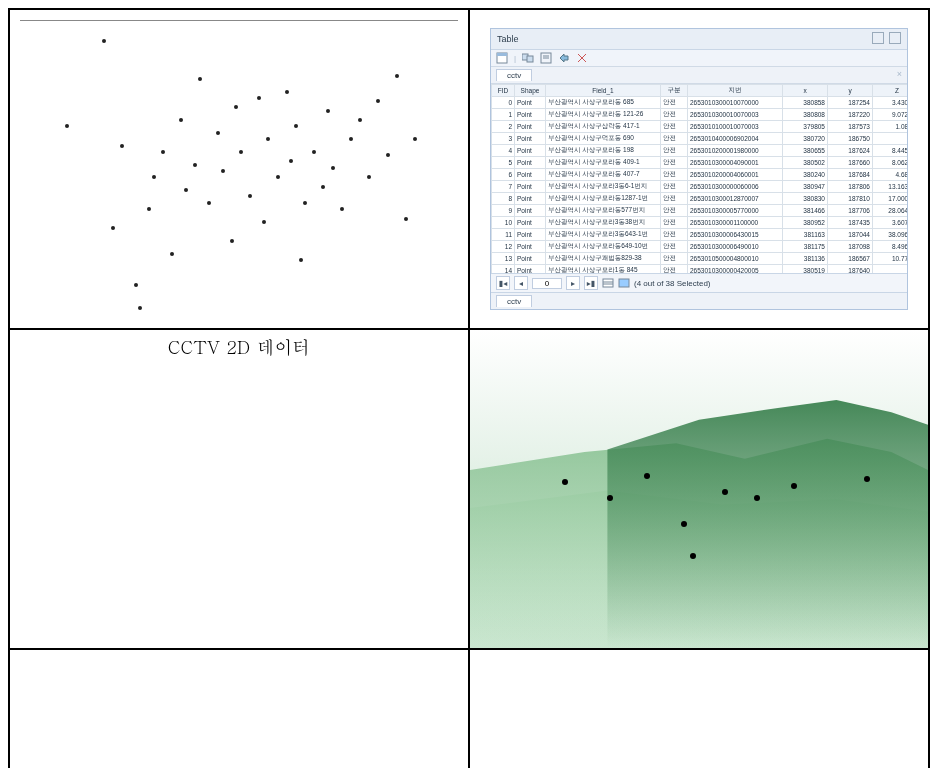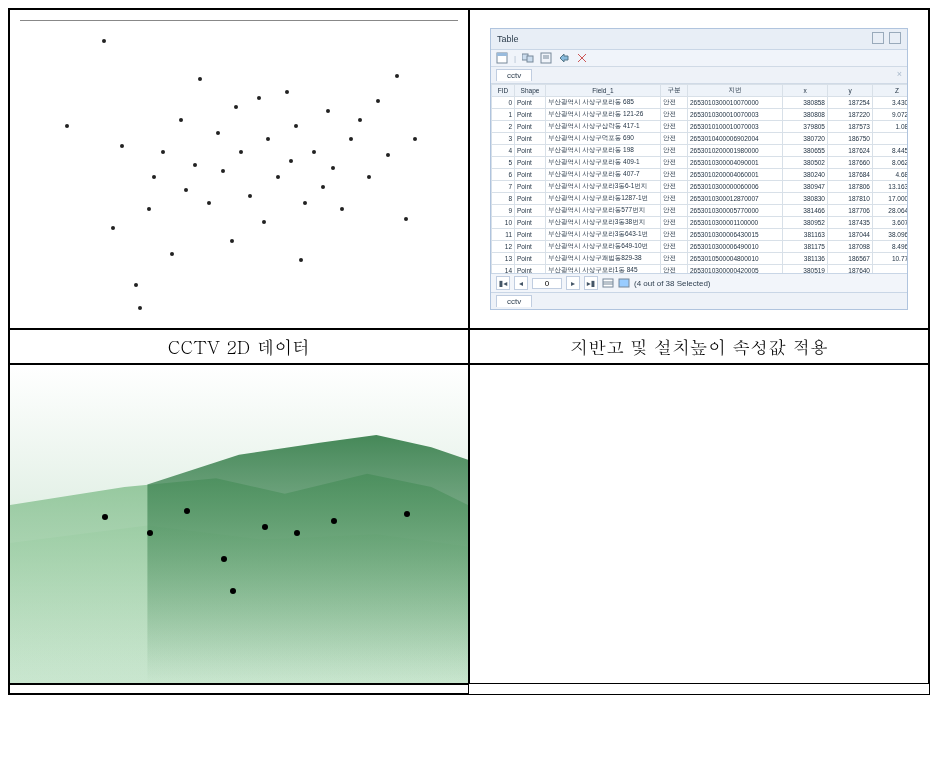--- a/index.html
+++ b/index.html
@@ -512,21 +512,20 @@
         </span>
         <span>(4 out of 38 Selected)</span>
       </div>
       <div class="tab-strip">
         <span class="tab-label">cctv</span>
       </div>
     </div>
   </div>
 
   <div class="cell caption-cell">CCTV 2D 데이터</div>
-  <div class="cell caption-cell">지반고 및 설치높이 속성값 적용</div>
 
   <div class="cell img-cell">
     <div class="terrain" id="terrain3d">
       <div class="ridge r1"></div>
       <div class="ridge r2"></div>
       <div class="ridge r3"></div>
     <div class="dot3d" style="left: 20%; top: 47%;"></div>
         <div class="dot3d" style="left: 30%; top: 52%;"></div>
         <div class="dot3d" style="left: 38%; top: 45%;"></div>
         <div class="dot3d" style="left: 46%; top: 60%;"></div>

